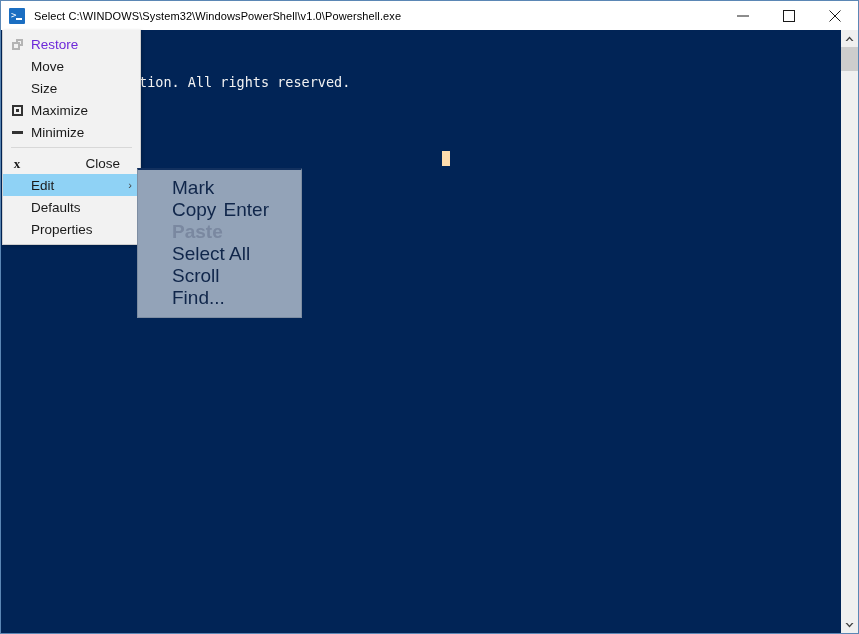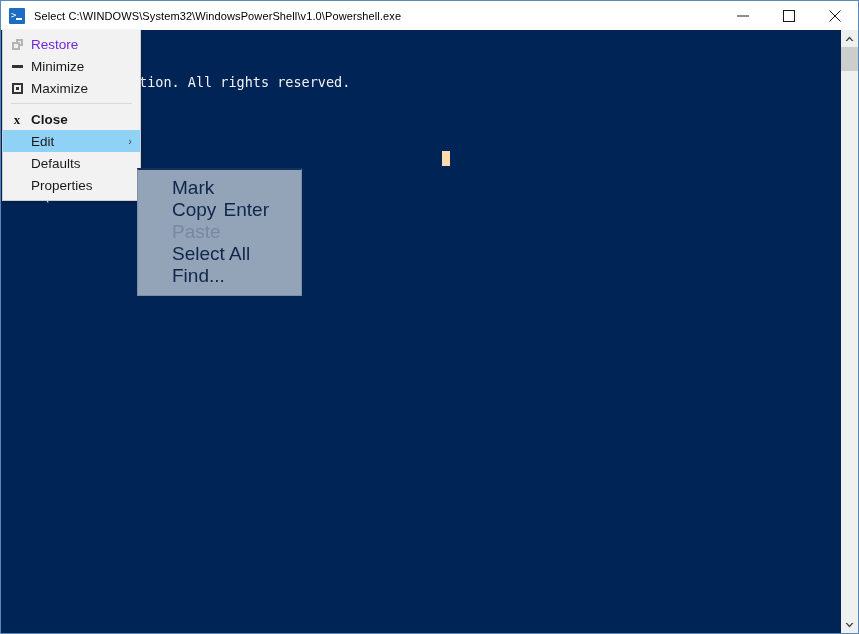--- a/index.html
+++ b/index.html
@@ -191,21 +191,21 @@
   .mi .mi-icon {
     width: 28px;
     flex: 0 0 auto;
     display: flex;
     align-items: center;
     justify-content: center;
     height: 22px;
   }
   .mi .mi-label { flex: 1 1 auto; }
   .mi.disabled { color: #6d28d9; }
-  .mi.bold .mi-label { font-weight: bold; }
+  .mi.bold .mi-label { font-weight: normal; text-align: right; }
   .mi.selected {
     background: #8fd2f5;
   }
   .mi .mi-arrow {
     width: 20px;
     flex: 0 0 auto;
     text-align: center;
     font-size: 11px;
     color: #444;
   }
@@ -277,21 +277,21 @@
     padding-left: 34px;
     padding-right: 10px;
     white-space: nowrap;
   }
   .sub-mi .sub-label { flex: 1 1 auto; }
   .sub-mi .sub-accel {
     flex: 0 0 auto;
     padding-right: 22px;
     text-align: center;
   }
-  .sub-mi.disabled { color: #7a88a0; }
+  .sub-mi.disabled { color: #7a88a0; font-weight: bold; }
 </style>
 </head>
 <body>
 
 <div id="app">
   <div class="window">
 
     <div class="titlebar">
       <div class="title-icon">
         <span class="chev">&gt;</span>
@@ -347,35 +347,45 @@
         <span class="mi-icon">
           <span class="ic-restore">
               <span class="r1"></span>
               <span class="r2"></span>
             </span>
         </span>
         <span class="mi-label">Restore</span>
         <span class="mi-arrow"></span>
       </div>
 
-
+      <div class="mi">
+        <span class="mi-icon"></span>
+        <span class="mi-label">Move</span>
+        <span class="mi-arrow"></span>
+      </div>
+
+      <div class="mi">
+        <span class="mi-icon"></span>
+        <span class="mi-label">Size</span>
+        <span class="mi-arrow"></span>
+      </div>
+
+      <div class="mi">
+        <span class="mi-icon">
+            <span class="ic-max"></span>
+          </span>
+        <span class="mi-label">Maximize</span>
+        <span class="mi-arrow"></span>
+      </div>
 
       <div class="mi">
         <span class="mi-icon">
             <span class="ic-min"></span>
           </span>
         <span class="mi-label">Minimize</span>
-        <span class="mi-arrow"></span>
-      </div>
-
-      <div class="mi">
-        <span class="mi-icon">
-            <span class="ic-max"></span>
-          </span>
-        <span class="mi-label">Maximize</span>
         <span class="mi-arrow"></span>
       </div>
 
       <div class="sep"></div>
 
       <div class="mi bold">
         <span class="mi-icon">
             <span class="ic-close">x</span>
           </span>
         <span class="mi-label">Close</span>
@@ -413,19 +423,23 @@
       </div>
       <div class="sub-mi disabled">
         <span class="sub-label">Paste</span>
         <span class="sub-accel"></span>
       </div>
       <div class="sub-mi">
         <span class="sub-label">Select All</span>
         <span class="sub-accel"></span>
       </div>
       <div class="sub-mi">
+        <span class="sub-label">Scroll</span>
+        <span class="sub-accel"></span>
+      </div>
+      <div class="sub-mi">
         <span class="sub-label">Find...</span>
         <span class="sub-accel"></span>
       </div>
     </div>
 
   </div>
 </div>
 
 </body></html>

